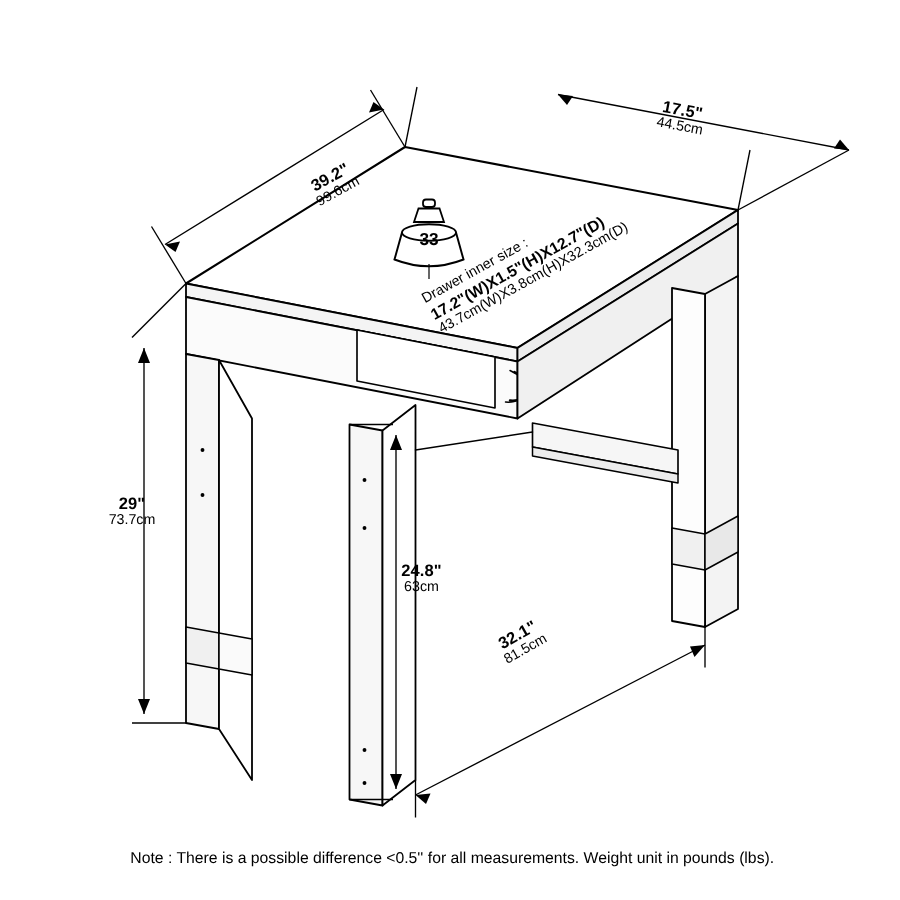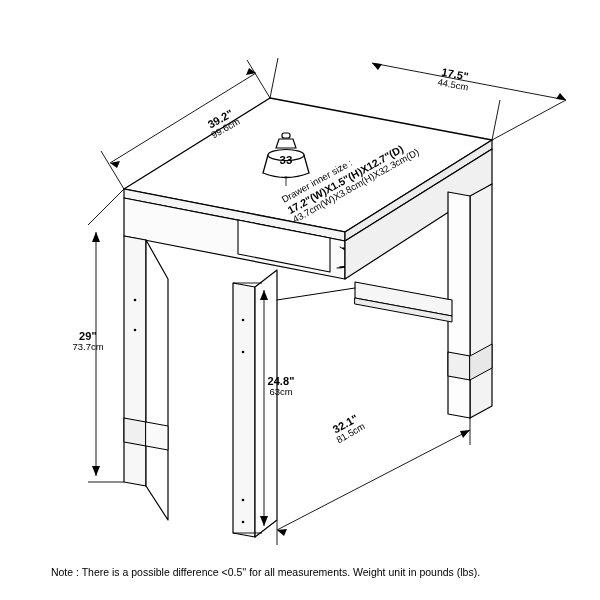--- a/index.html
+++ b/index.html
@@ -85,20 +85,21 @@
   }
   .footnote {
     position: absolute;
     left: 0;
     top: 566px;
     width: 531px;
     text-align: center;
     font-size: 10.5px;
     font-family: "Liberation Sans", sans-serif;
     color: #000;
+    padding-left: 36px;
   }
 </style>
 </head>
 <body>
 
 <div id="stage">
 
   <svg id="diagram" viewBox="0 0 600 600">
 
     <g fill="none" stroke="#000" stroke-width="1.3" stroke-linejoin="round" stroke-linecap="round">

